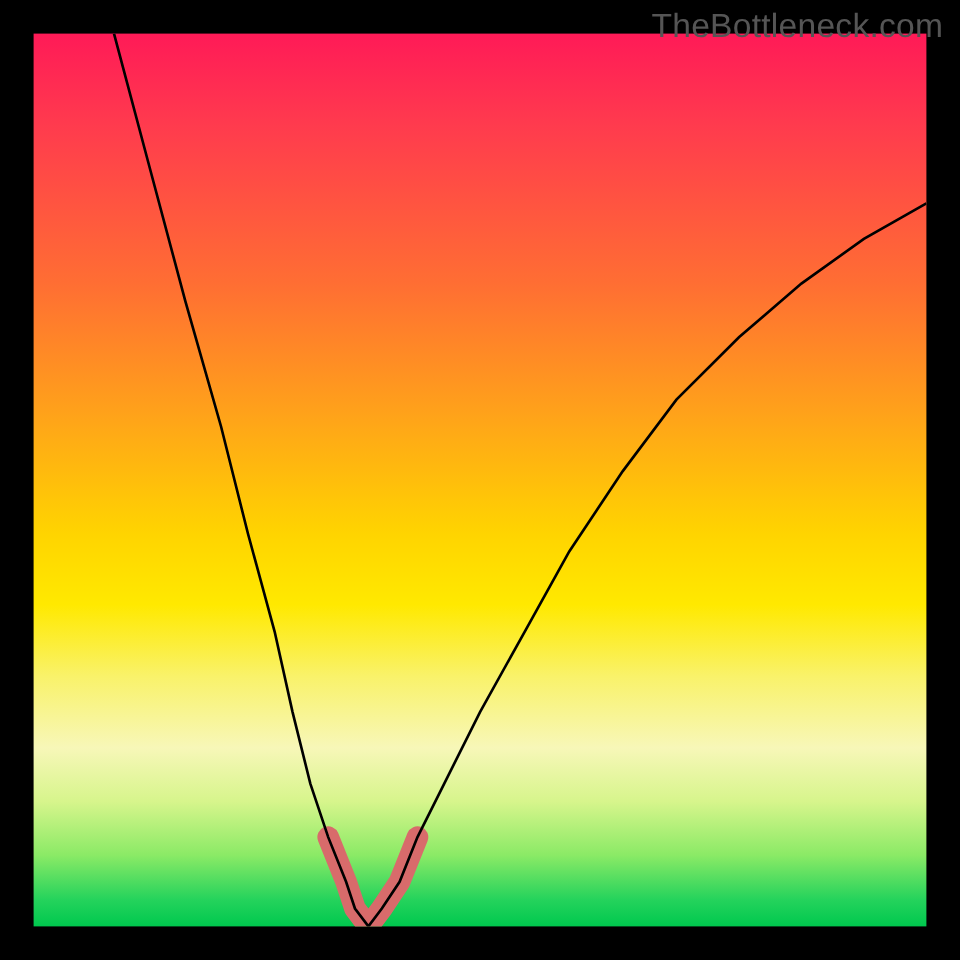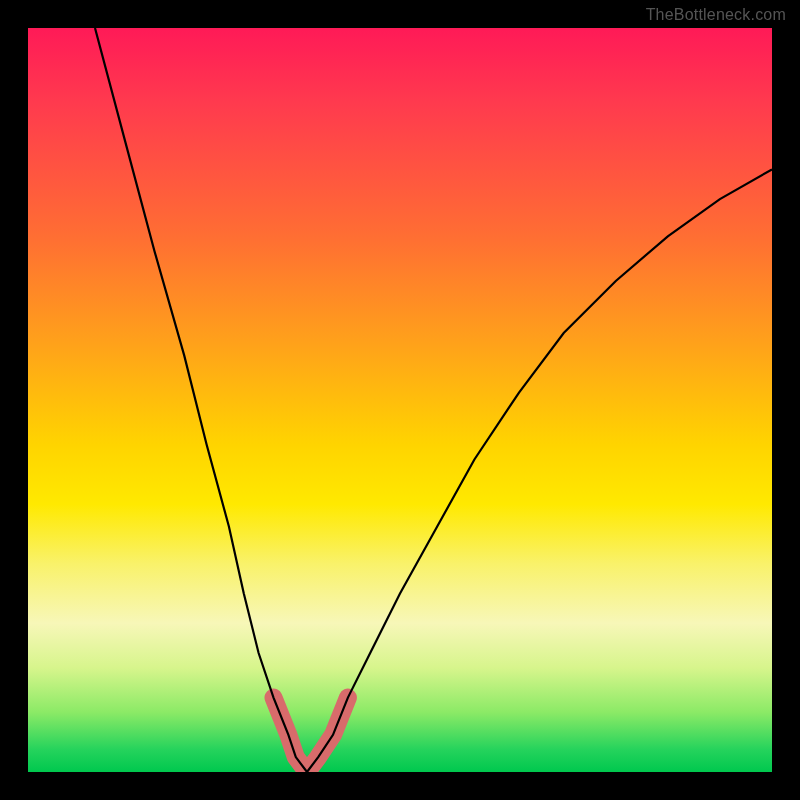--- a/index.html
+++ b/index.html
@@ -15,21 +15,21 @@
     position: relative;
     width: 800px;
     height: 800px;
     background: #000;
   }
   .watermark {
     position: absolute;
     top: 6px;
     right: 14px;
     color: #555;
-    font-size: 16px;
+    font-size: 28px;
     font-weight: 400;
     z-index: 10;
     letter-spacing: 0.2px;
   }
   .plot-area {
     position: absolute;
     top: 28px;
     left: 28px;
     width: 744px;
     height: 744px;

